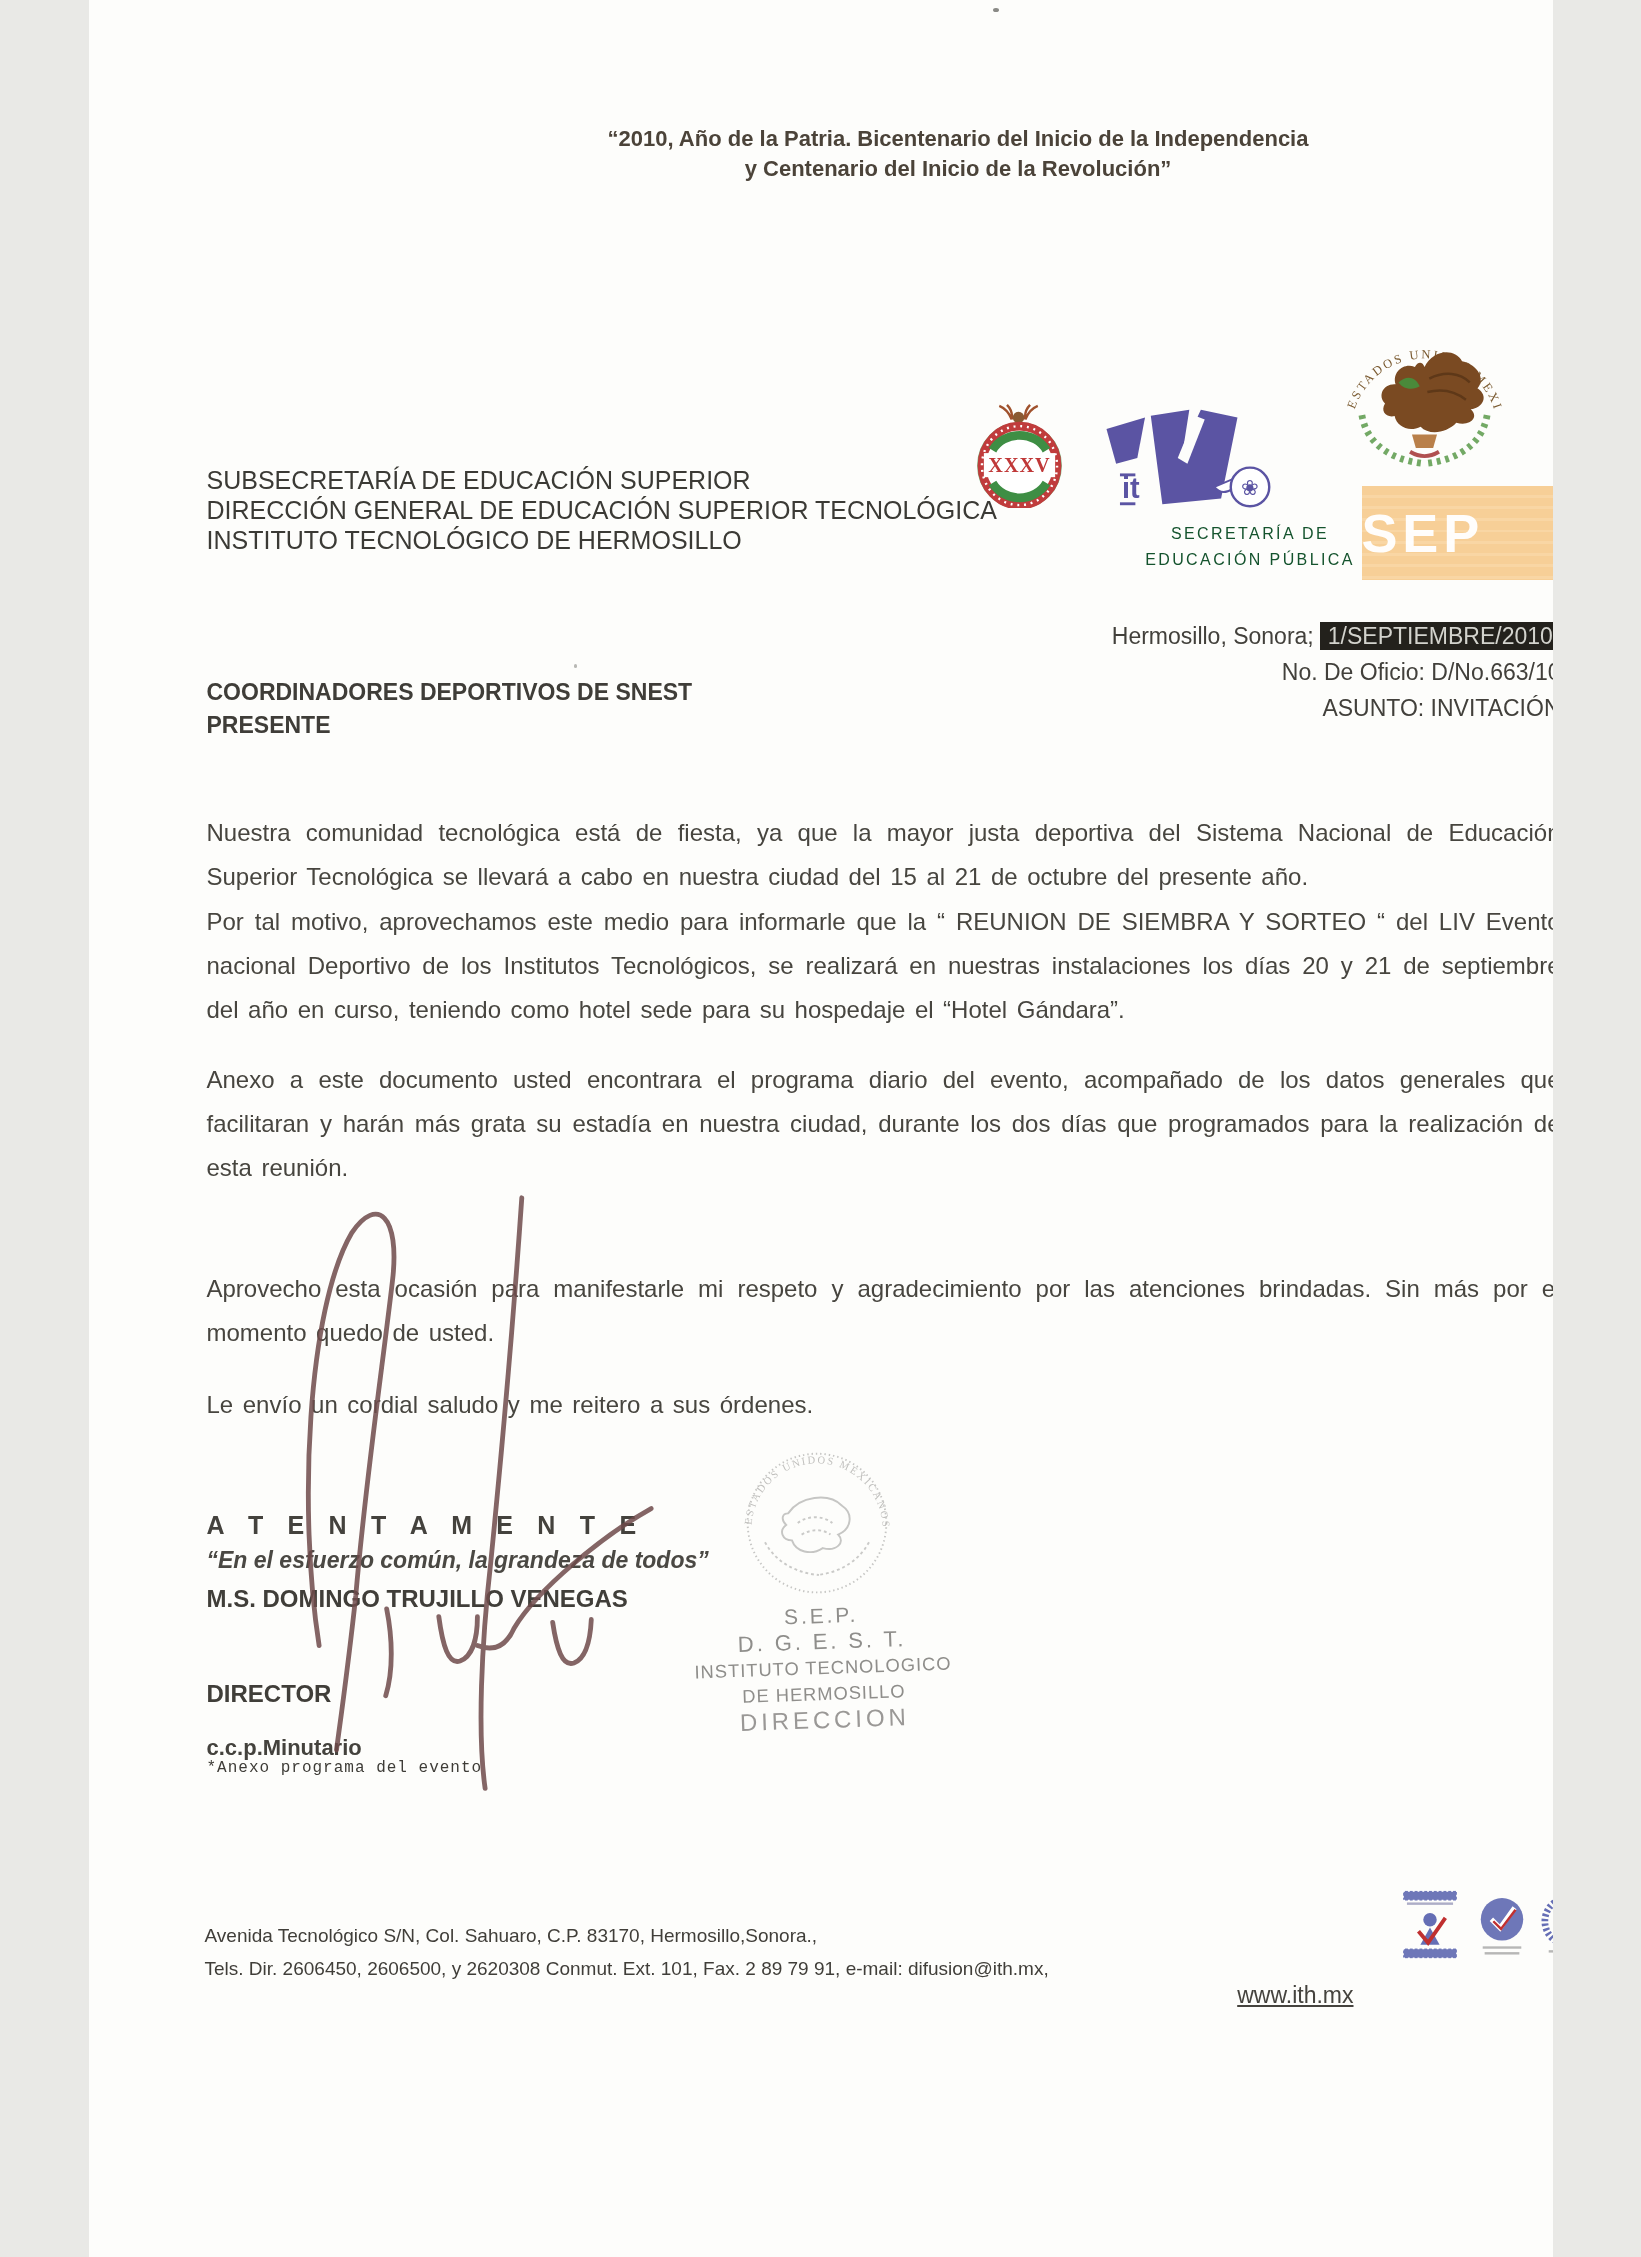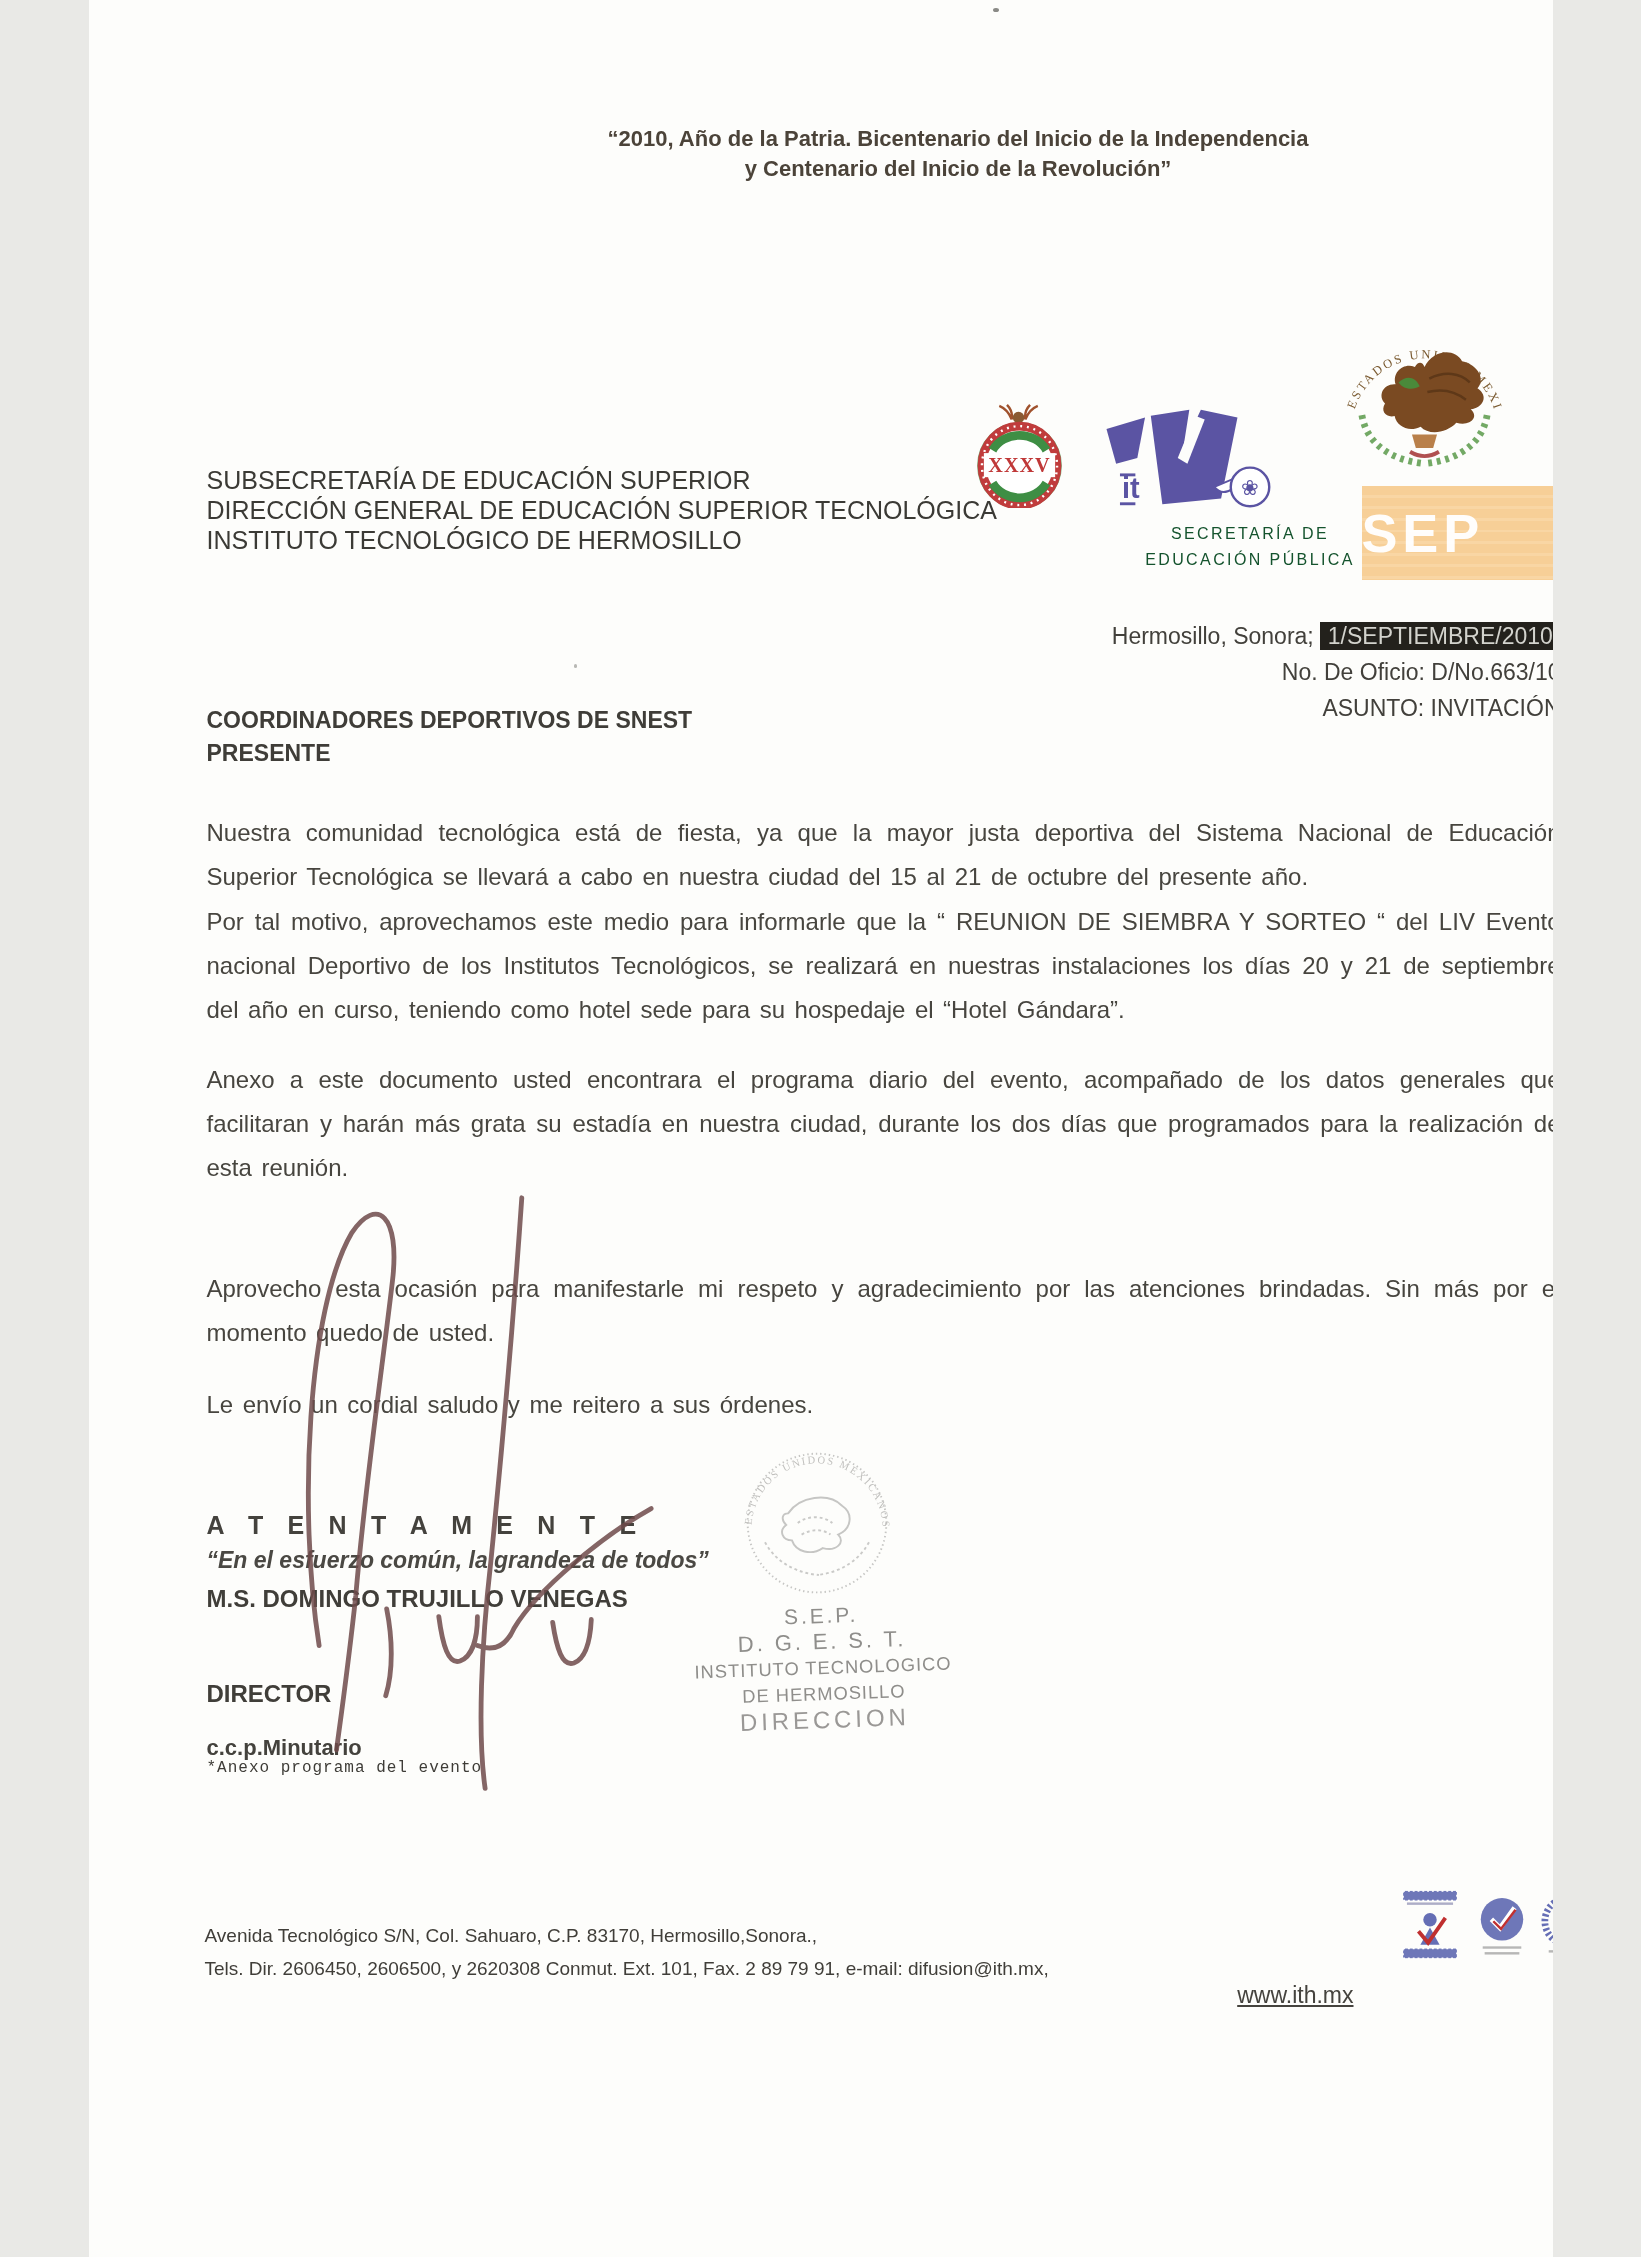--- a/index.html
+++ b/index.html
@@ -19,21 +19,21 @@
     font-size:16px;letter-spacing:2.4px;line-height:26px;color:#14532d;}
   
   .sep-box{left:1273px;top:486px;width:234px;height:94px;
     background:repeating-linear-gradient(180deg,#f7cf97 0 8.7px,#f9d6a4 8.7px 11.6px);
     display:flex;align-items:center;justify-content:flex-start;}
   .sep-box span{font-weight:bold;font-size:54px;letter-spacing:4.8px;color:rgba(255,255,255,.96);}
   
   .meta{left:869px;top:618px;width:603px;text-align:right;font-size:23px;line-height:36px;color:#42403b;}
   .date-hl{background:#23211c;color:#d3d3cd;padding:1px 7.7px;}
   
-  .recipient{left:118px;top:704px;font-weight:bold;font-size:23px;line-height:33px;color:#3f3d38;}
+  .recipient{left:118px;top:676px;font-weight:bold;font-size:23px;line-height:33px;color:#3f3d38;}
   
   .para{left:118px;width:1354px;font-size:24px;line-height:44px;
     text-align:justify;word-spacing:2.9px;color:#47453f;}
   .p1{top:811px;} .p2{top:900px;} .p3{top:1058px;} .p4{top:1267px;}
   .p5{top:1383px;text-align:left;}
   
   .atentamente{left:118px;top:1511px;font-weight:bold;font-size:25px;letter-spacing:8.7px;color:#44423d;}
   .closing-motto{left:118px;top:1547px;font-style:italic;font-weight:600;font-size:23px;color:#4a4843;}
   .sig-name{left:118px;top:1585px;font-weight:bold;font-size:24px;color:#403e39;}
   .sig-title{left:118px;top:1680px;font-weight:bold;font-size:24px;color:#403e39;}

